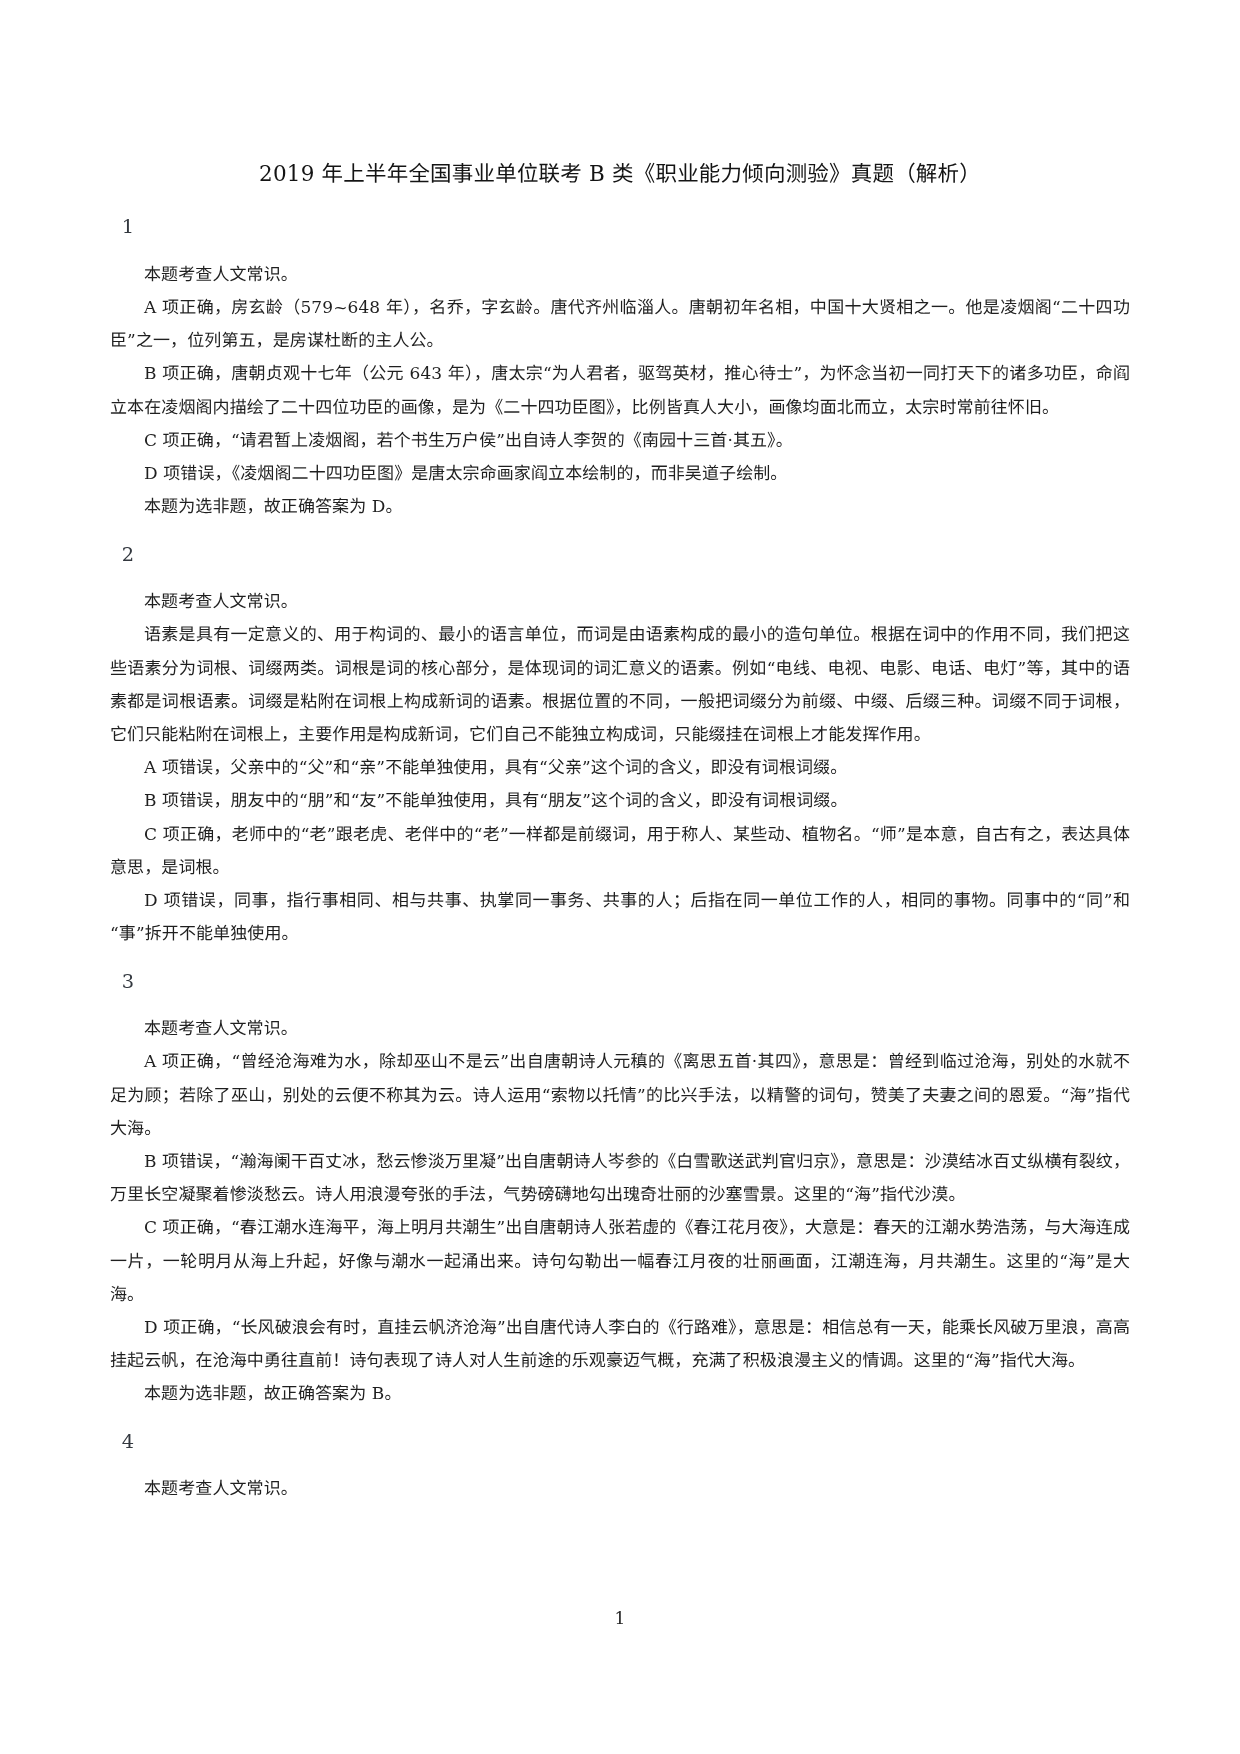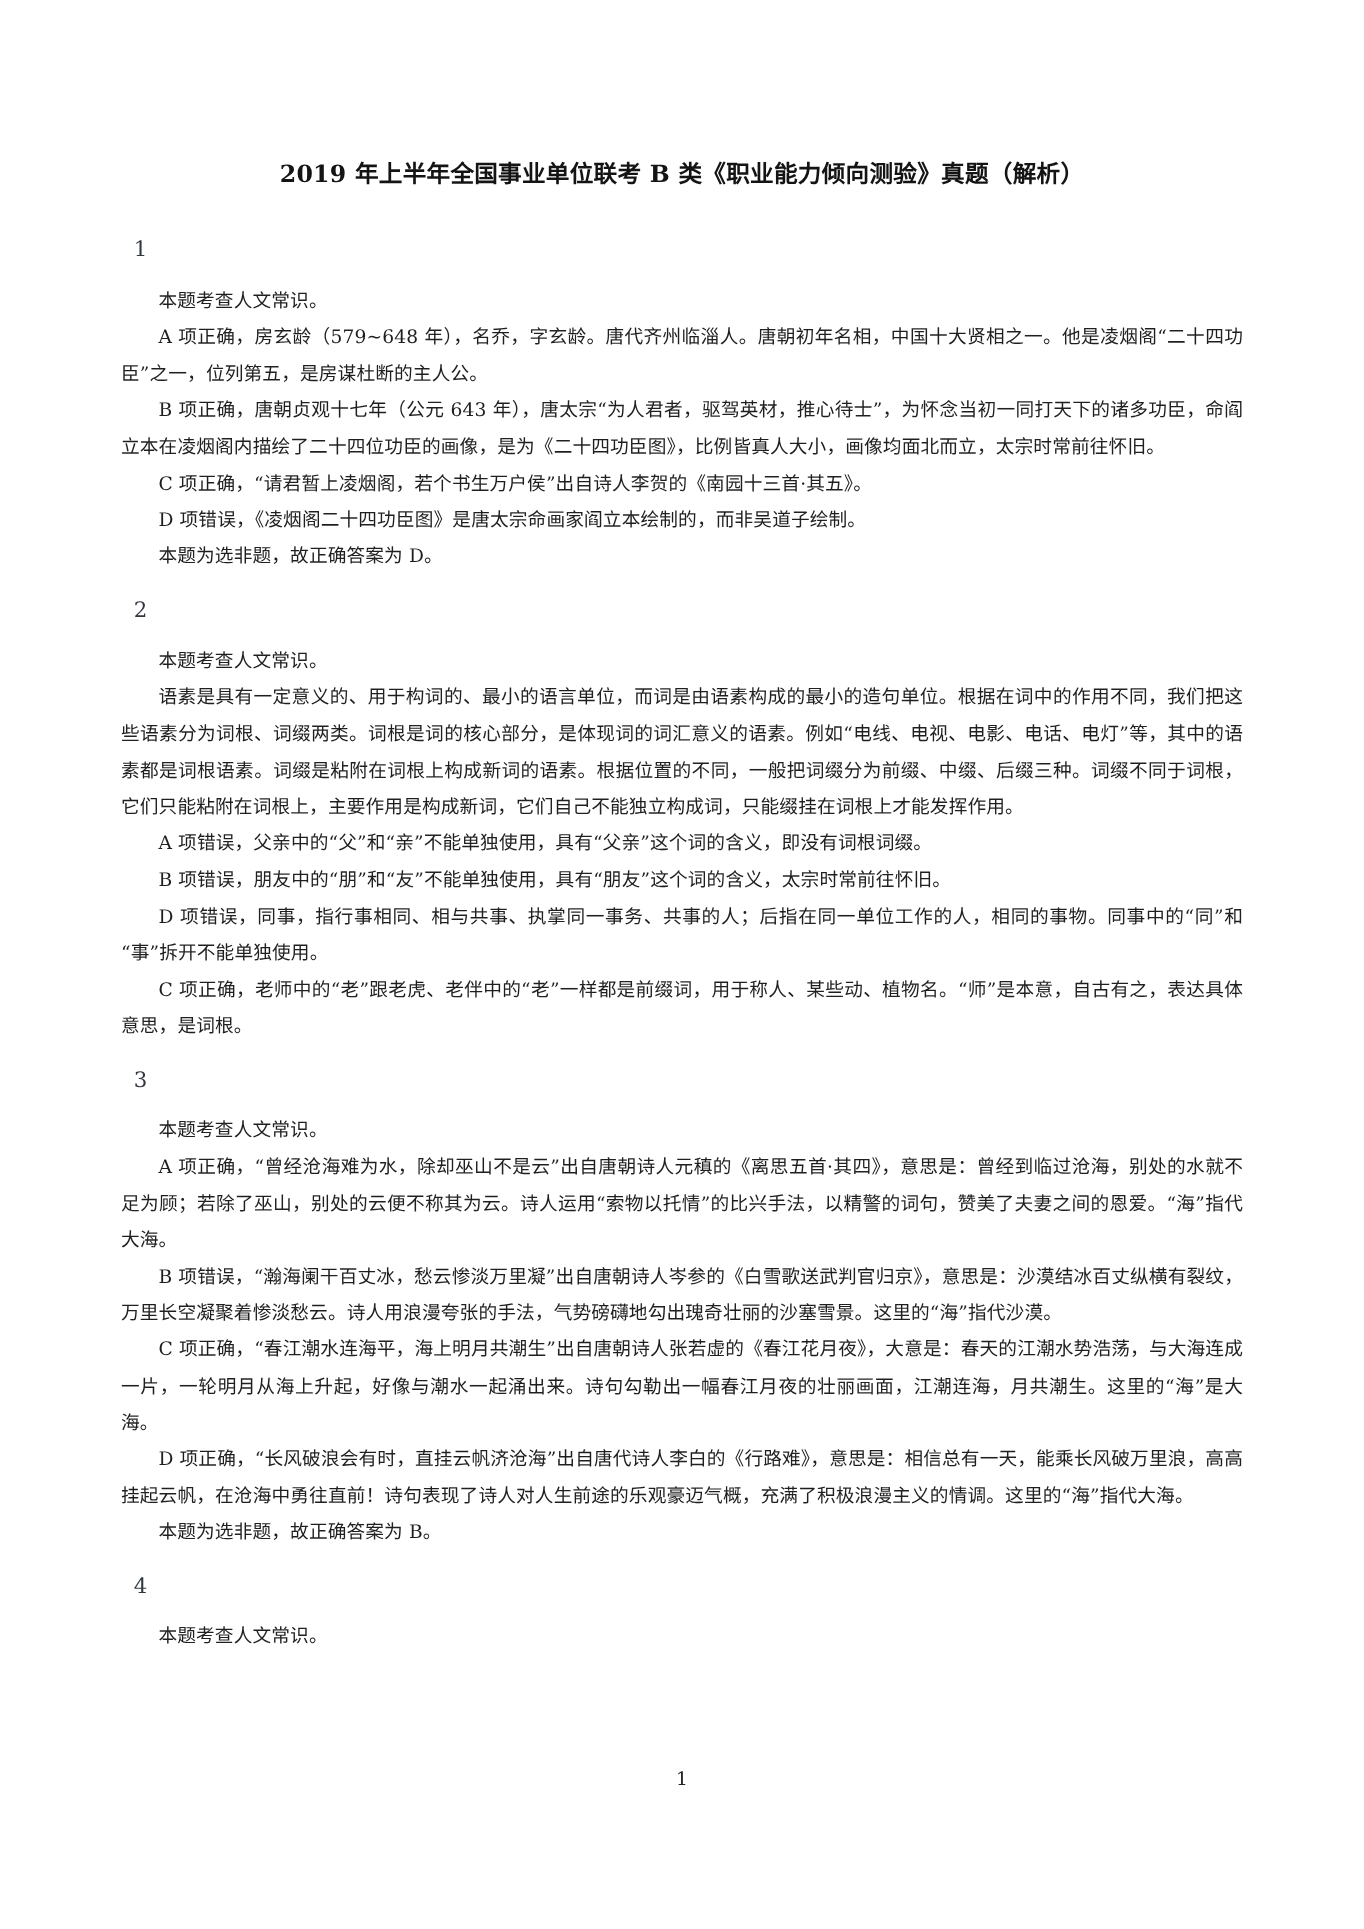--- a/index.html
+++ b/index.html
@@ -20,25 +20,25 @@
     position: absolute;
     left: 0; top: 0;
     width: 1240px;
     height: 1754px;
     box-sizing: border-box;
     padding: 0;
   }
   .doc-title {
     position: absolute;
     left: 0;
-    top: 140px;
+    top: 156px;
     width: 1240px;
     text-align: center;
     font-size: 21.5px;
-    font-weight: bold;
+    font-weight: normal;
     letter-spacing: 0.2px;
     color: #141414;
     font-family: "DejaVu Serif", "Liberation Serif", serif;
   }
   .body-col {
     position: absolute;
     left: 110px;
     top: 196px;
     width: 1020px;
   }
@@ -88,23 +88,23 @@
     <p class="line indent">A 项正确，房玄龄（579~648 年），名乔，字玄龄。唐代齐州临淄人。唐朝初年名相，中国十大贤相之一。他是凌烟阁“二十四功臣”之一，位列第五，是房谋杜断的主人公。</p>
     <p class="line indent">B 项正确，唐朝贞观十七年（公元 643 年），唐太宗“为人君者，驱驾英材，推心待士”，为怀念当初一同打天下的诸多功臣，命阎立本在凌烟阁内描绘了二十四位功臣的画像，是为《二十四功臣图》，比例皆真人大小，画像均面北而立，太宗时常前往怀旧。</p>
     <p class="line indent">C 项正确，“请君暂上凌烟阁，若个书生万户侯”出自诗人李贺的《南园十三首·其五》。</p>
     <p class="line indent">D 项错误，《凌烟阁二十四功臣图》是唐太宗命画家阎立本绘制的，而非吴道子绘制。</p>
     <p class="line indent">本题为选非题，故正确答案为 D。</p>
 
     <p class="num">2</p>
     <p class="line indent">本题考查人文常识。</p>
     <p class="line indent">语素是具有一定意义的、用于构词的、最小的语言单位，而词是由语素构成的最小的造句单位。根据在词中的作用不同，我们把这些语素分为词根、词缀两类。词根是词的核心部分，是体现词的词汇意义的语素。例如“电线、电视、电影、电话、电灯”等，其中的语素都是词根语素。词缀是粘附在词根上构成新词的语素。根据位置的不同，一般把词缀分为前缀、中缀、后缀三种。词缀不同于词根，它们只能粘附在词根上，主要作用是构成新词，它们自己不能独立构成词，只能缀挂在词根上才能发挥作用。</p>
     <p class="line indent">A 项错误，父亲中的“父”和“亲”不能单独使用，具有“父亲”这个词的含义，即没有词根词缀。</p>
-    <p class="line indent">B 项错误，朋友中的“朋”和“友”不能单独使用，具有“朋友”这个词的含义，太宗时常前往怀旧。</p>
+    <p class="line indent">B 项错误，朋友中的“朋”和“友”不能单独使用，具有“朋友”这个词的含义，即没有词根词缀。</p>
+    <p class="line indent">C 项正确，老师中的“老”跟老虎、老伴中的“老”一样都是前缀词，用于称人、某些动、植物名。“师”是本意，自古有之，表达具体意思，是词根。</p>
     <p class="line indent">D 项错误，同事，指行事相同、相与共事、执掌同一事务、共事的人；后指在同一单位工作的人，相同的事物。同事中的“同”和“事”拆开不能单独使用。</p>
-    <p class="line indent">C 项正确，老师中的“老”跟老虎、老伴中的“老”一样都是前缀词，用于称人、某些动、植物名。“师”是本意，自古有之，表达具体意思，是词根。</p>
 
     <p class="num">3</p>
     <p class="line indent">本题考查人文常识。</p>
     <p class="line indent">A 项正确，“曾经沧海难为水，除却巫山不是云”出自唐朝诗人元稹的《离思五首·其四》，意思是：曾经到临过沧海，别处的水就不足为顾；若除了巫山，别处的云便不称其为云。诗人运用“索物以托情”的比兴手法，以精警的词句，赞美了夫妻之间的恩爱。“海”指代大海。</p>
     <p class="line indent">B 项错误，“瀚海阑干百丈冰，愁云惨淡万里凝”出自唐朝诗人岑参的《白雪歌送武判官归京》，意思是：沙漠结冰百丈纵横有裂纹，万里长空凝聚着惨淡愁云。诗人用浪漫夸张的手法，气势磅礴地勾出瑰奇壮丽的沙塞雪景。这里的“海”指代沙漠。</p>
     <p class="line indent">C 项正确，“春江潮水连海平，海上明月共潮生”出自唐朝诗人张若虚的《春江花月夜》，大意是：春天的江潮水势浩荡，与大海连成一片，一轮明月从海上升起，好像与潮水一起涌出来。诗句勾勒出一幅春江月夜的壮丽画面，江潮连海，月共潮生。这里的“海”是大海。</p>
     <p class="line indent">D 项正确，“长风破浪会有时，直挂云帆济沧海”出自唐代诗人李白的《行路难》，意思是：相信总有一天，能乘长风破万里浪，高高挂起云帆，在沧海中勇往直前！诗句表现了诗人对人生前途的乐观豪迈气概，充满了积极浪漫主义的情调。这里的“海”指代大海。</p>
     <p class="line indent">本题为选非题，故正确答案为 B。</p>
 
     <p class="num">4</p>

